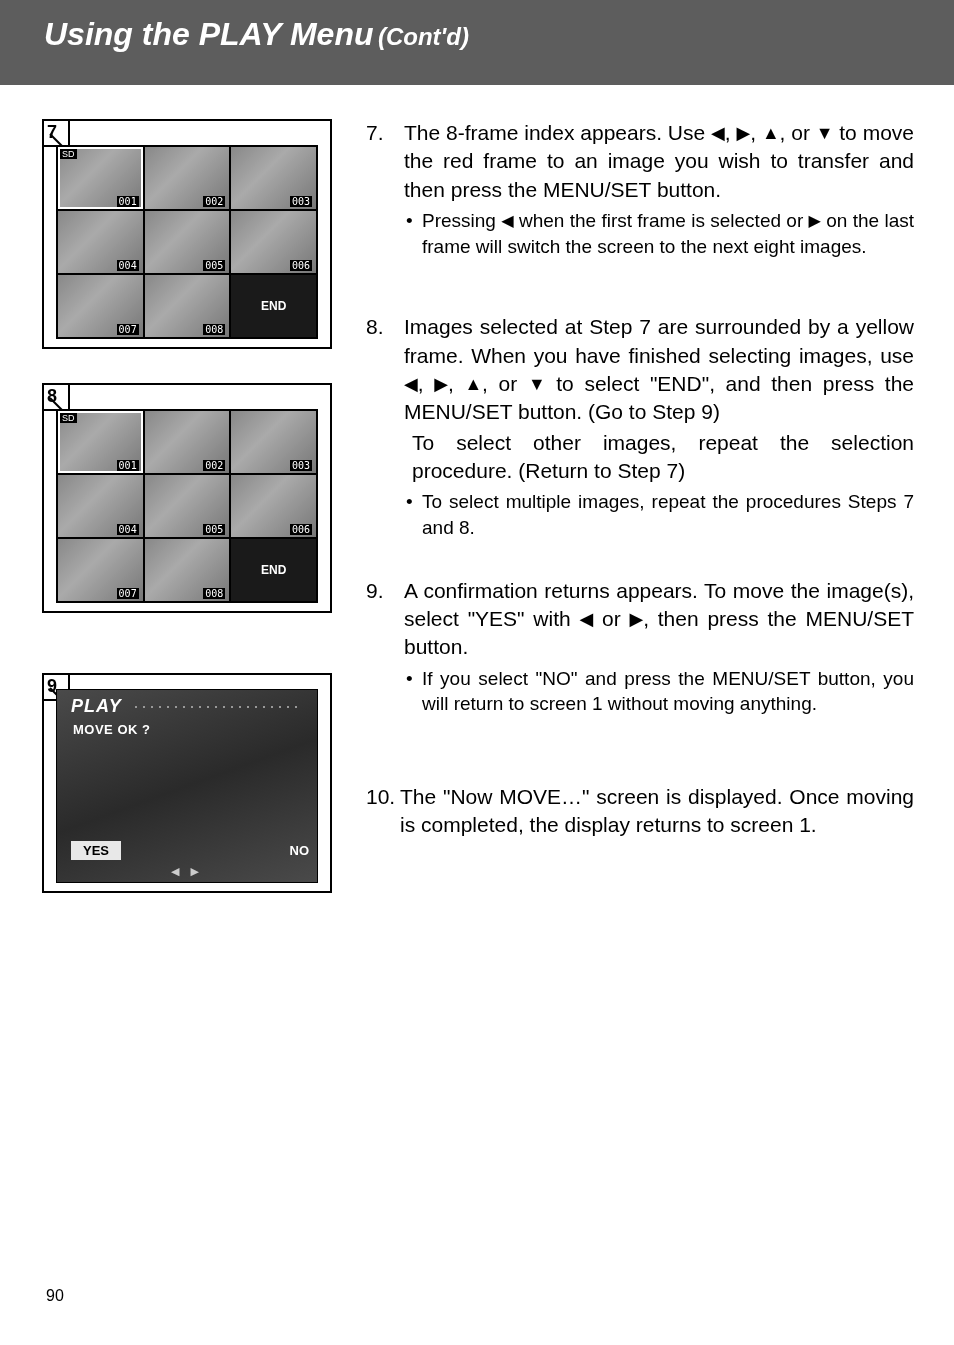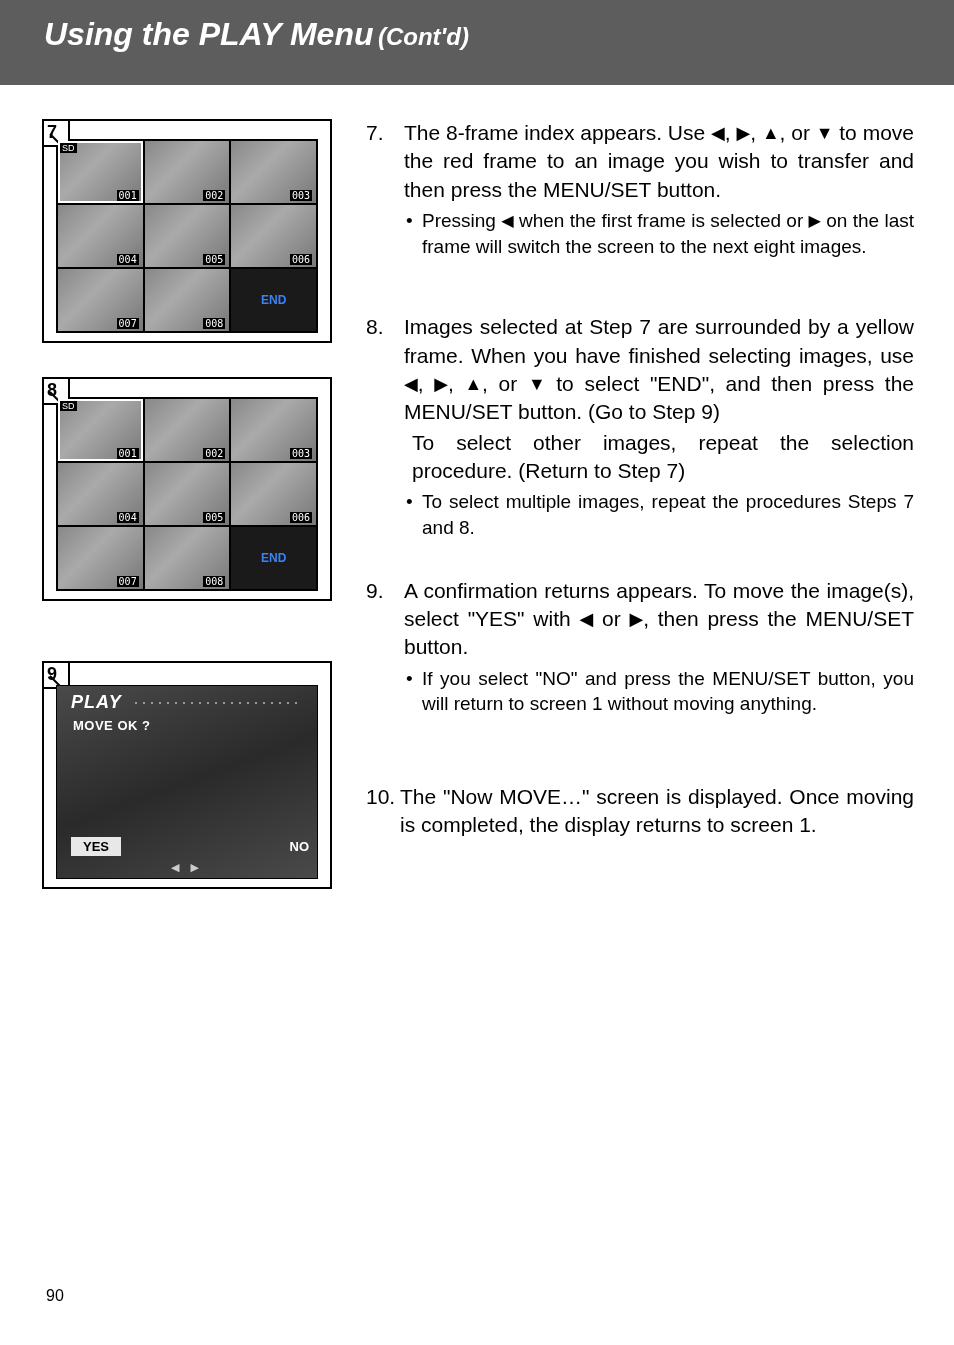--- a/index.html
+++ b/index.html
@@ -76,21 +76,21 @@
   .lcd-grid {
     background: #000;
     display: grid;
     grid-template-columns: repeat(3, 1fr);
     grid-template-rows: repeat(3, 1fr);
     gap: 2px;
     width: 262px;
     height: 194px;
     border: 2px solid #000;
     margin-left: 4px;
-    margin-top: 8px;
+    margin-top: 14px;
   }
   .thumb {
     background: linear-gradient(135deg, #888 0%, #aaa 40%, #777 100%);
     position: relative;
     overflow: hidden;
   }
   .thumb .num {
     position: absolute;
     bottom: 2px;
     right: 4px;
@@ -108,30 +108,30 @@
     background: #000;
     color: #fff;
     font-size: 9px;
     padding: 0 2px;
   }
   .thumb.end {
     background: #1a1a1a;
     display: flex;
     align-items: center;
     justify-content: center;
-    color: #3b82f6;
+    color: #ffffff;
     font-size: 12px;
     font-weight: bold;
   }
   .play-screen {
     width: 262px;
     height: 194px;
     background: linear-gradient(160deg, #4a4a4a 0%, #2a2a2a 50%, #4a4a4a 100%);
     margin-left: 4px;
-    margin-top: 12px;
+    margin-top: 4px;
     position: relative;
     border: 1px solid #000;
     color: #fff;
   }
   .play-title {
     position: absolute;
     top: 6px;
     left: 0;
     width: 100%;
     padding: 0 14px;

